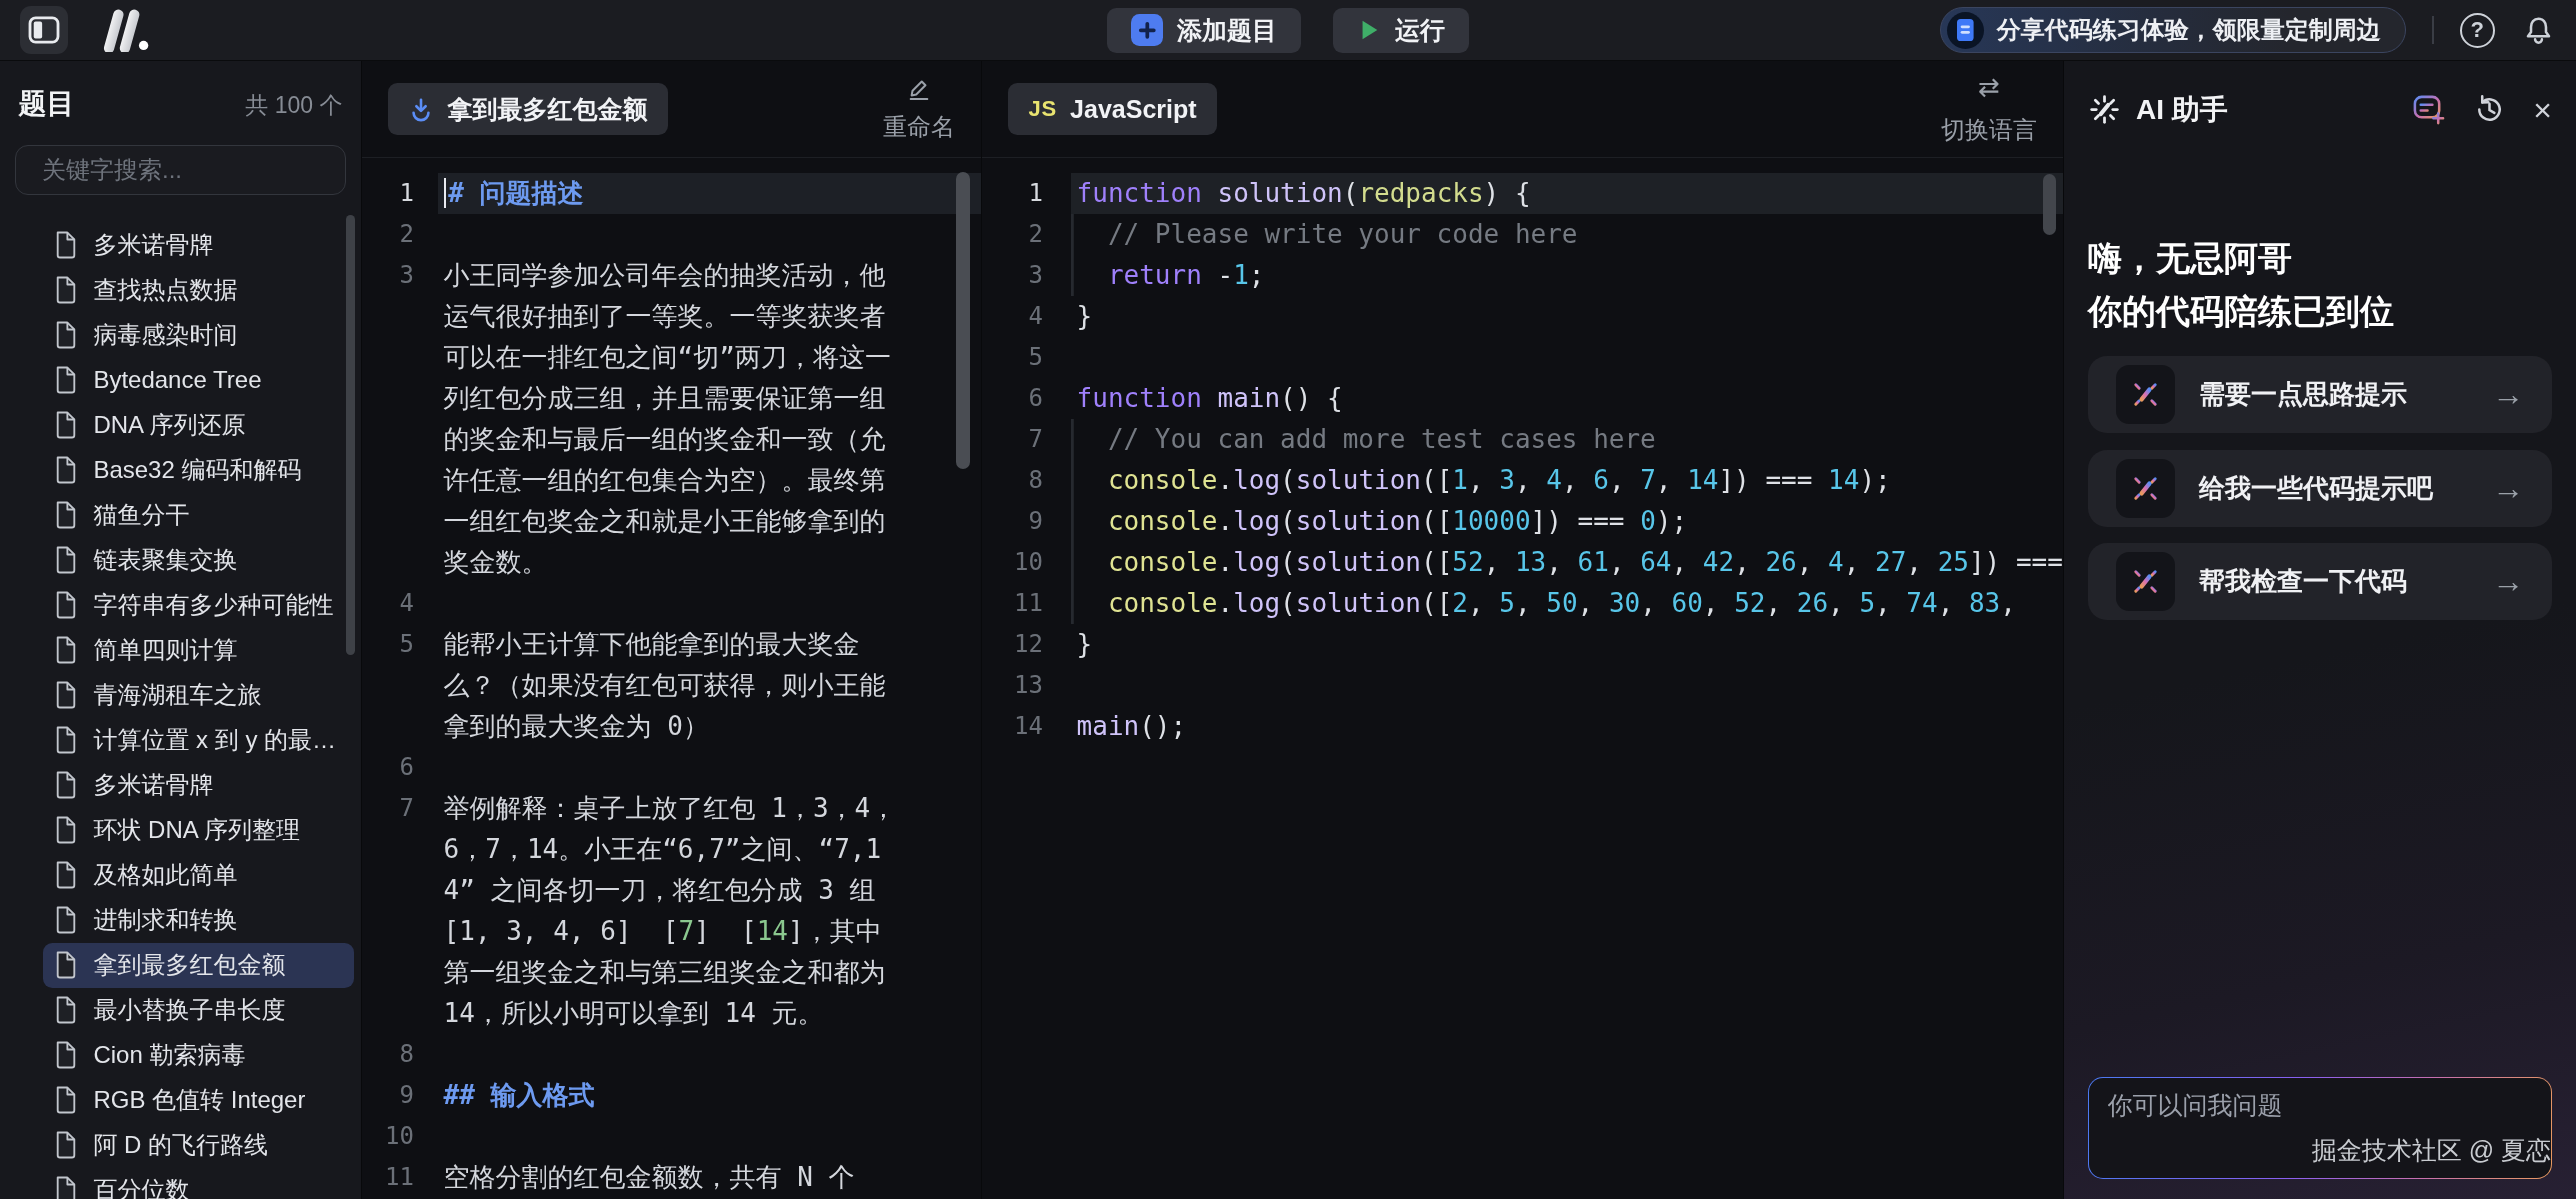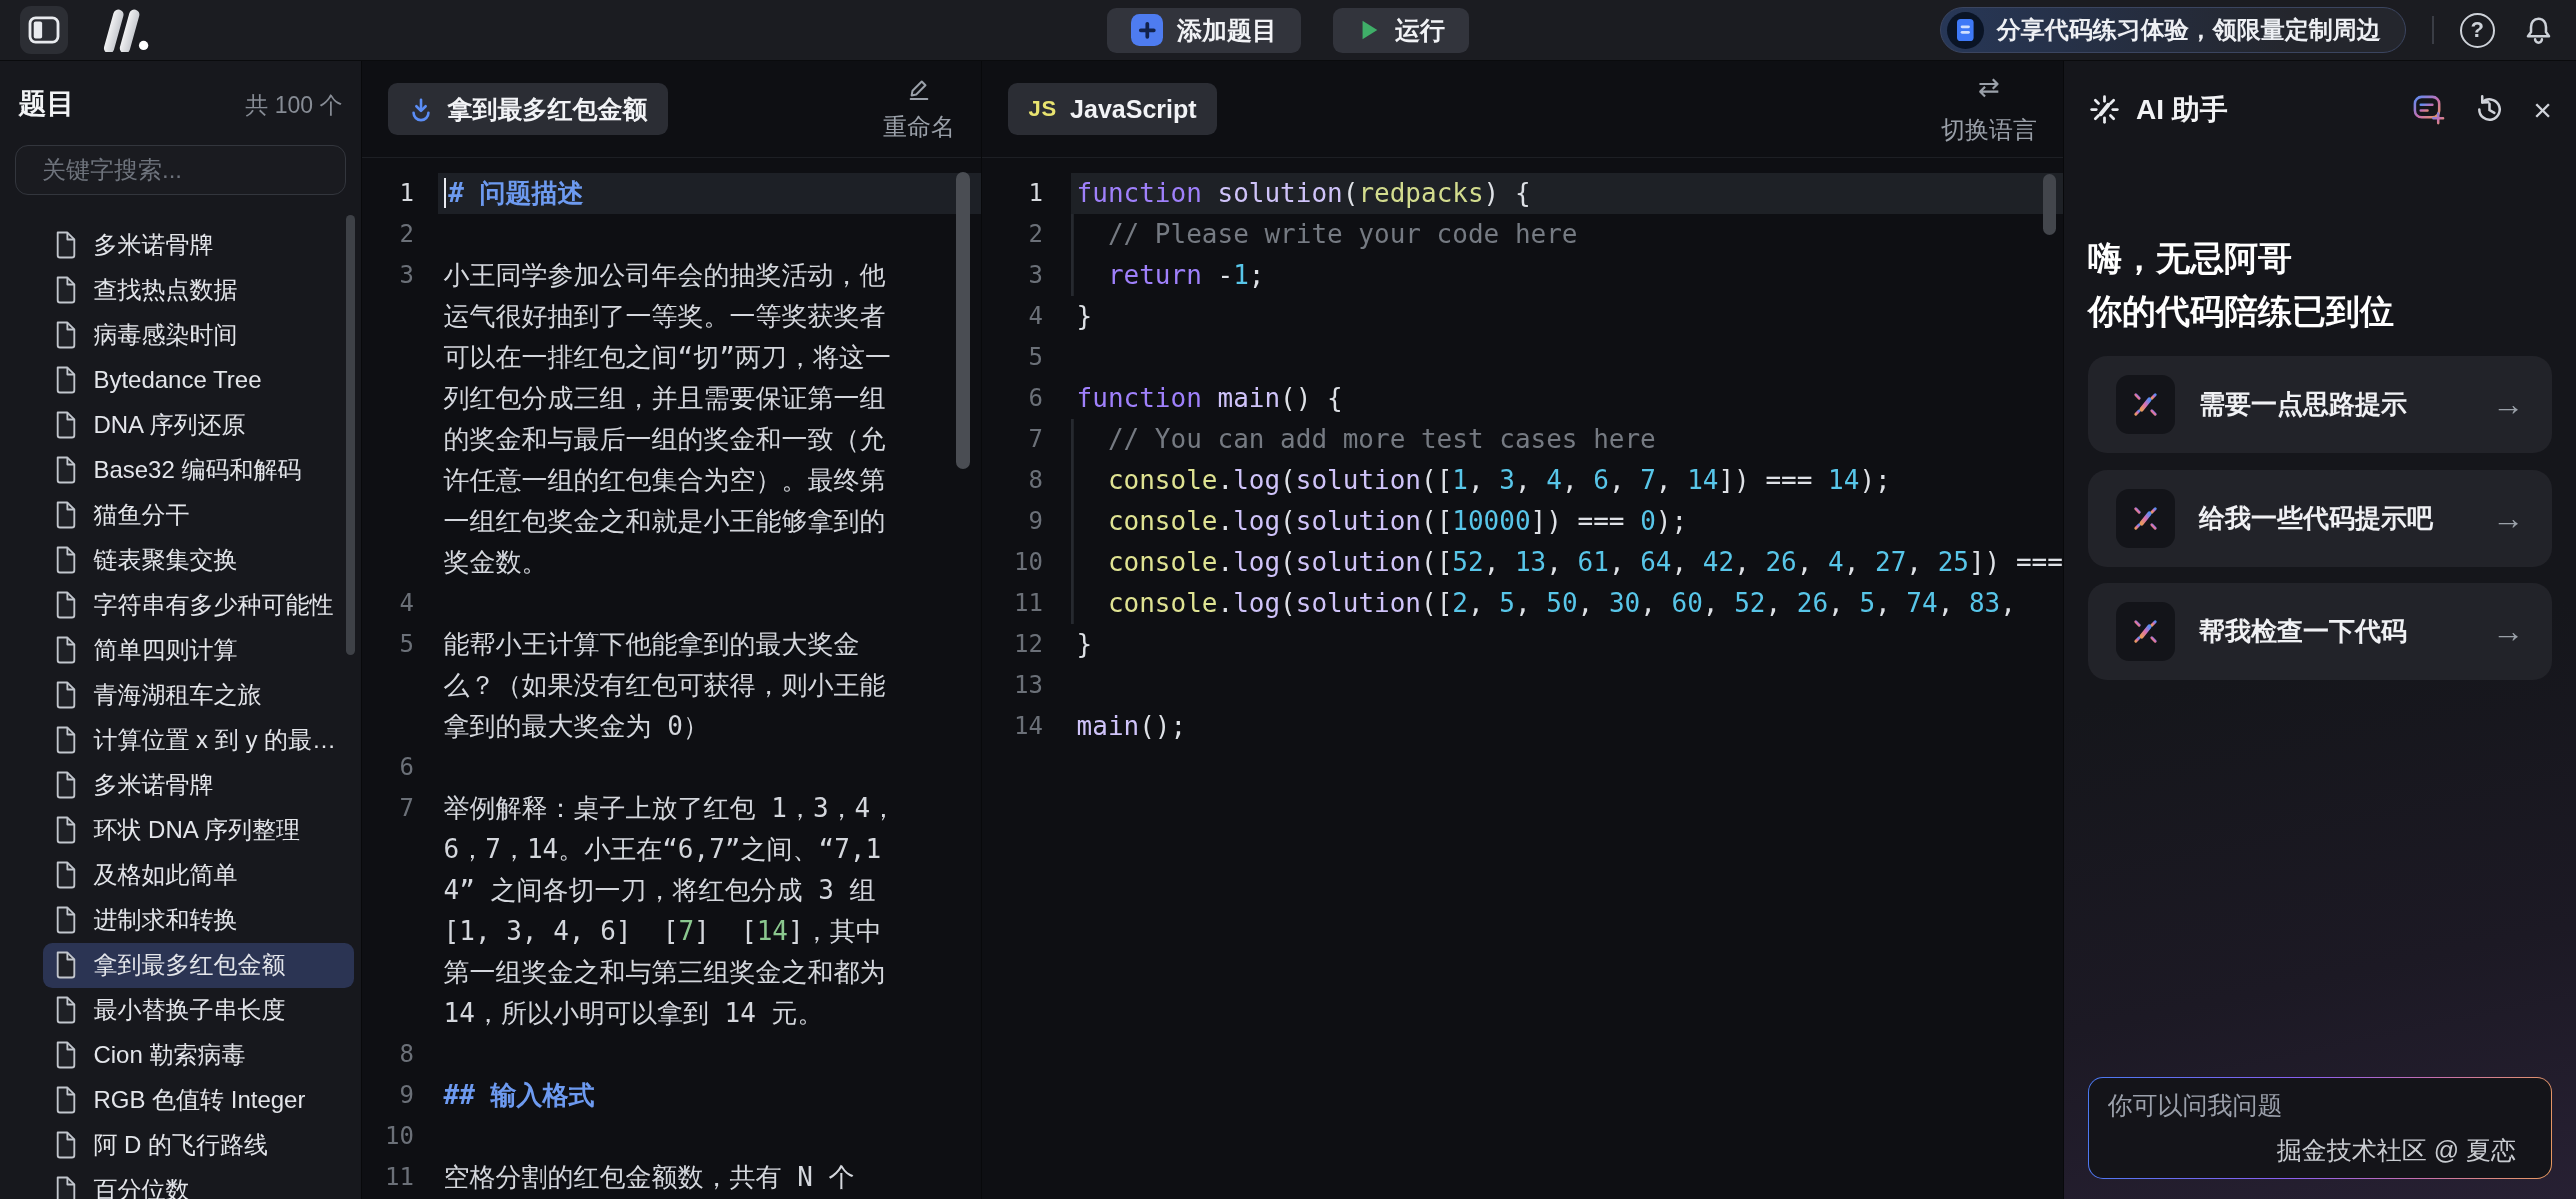--- a/index.html
+++ b/index.html
@@ -97,35 +97,35 @@
 
   
   .ai-head { height:97px; flex:none; display:flex; align-items:center; gap:15px; padding:0 24px; }
   .ai-title { font-size:28px; font-weight:700; color:#f2f3f5; }
   .ai-head-icons { margin-left:auto; display:flex; align-items:center; gap:26px; }
   .ai-head-icons > * { cursor:pointer; display:flex; }
   .close-glyph { font-size:32px; color:#d0d3da; line-height:1; }
   .greeting { padding:0 24px; margin-top:74px; font-size:34px; font-weight:800; color:#ffffff;
               line-height:1.55; }
   .cards { margin-top:18.6px; padding:0 24px; display:flex; flex-direction:column; gap:16.7px; }
-  .card { height:97px; background:#222329; border-radius:19px; display:flex; align-items:center;
+  .card { height:77px; background:#222329; border-radius:19px; display:flex; align-items:center;
           gap:24px; padding:16px 28px; cursor:pointer; }
   .card-tile { width:59px; height:59px; background:#131419; border-radius:13px; display:flex;
                align-items:center; justify-content:center; flex:none; }
   .card-label { font-size:26px; font-weight:700; color:#f0f1f4; }
   .card-arrow { margin-left:auto; font-size:32px; color:#9aa0a8; }
   .ai-spacer { flex:1; }
   .ai-input { margin:0 24px 20.4px 24px; height:102px; border-radius:15px; border:1.9px solid transparent;
               background:linear-gradient(#141419,#141419) padding-box,
                          linear-gradient(100deg,#4a7af3,#8a5ff0 45%,#c76fb0 72%,#e89a5e) border-box;
               position:relative; }
   .ai-input input { position:absolute; top:13px; left:18.6px; right:18.6px; background:transparent;
                     border:none; outline:none; color:#e8eaee; font-size:25px; font-family:inherit; }
   .ai-input input::placeholder { color:#9ba0ab; }
-  .watermark { position:absolute; bottom:11px; right:35px; font-size:25px; color:#d8dbe0; opacity:.92; }
+  .watermark { position:absolute; bottom:11px; right:0; font-size:25px; color:#d8dbe0; opacity:.92; }
 </style>
 </head>
 <body>
 
 <svg width="0" height="0" style="position:absolute">
   <defs>
     <linearGradient id="gradSpark" x1="0" y1="1" x2="1" y2="0">
       <stop offset="0" stop-color="#e89a5e"></stop>
         <stop offset="0.5" stop-color="#d76fb4"></stop>
         <stop offset="1" stop-color="#5b8df5"></stop>

